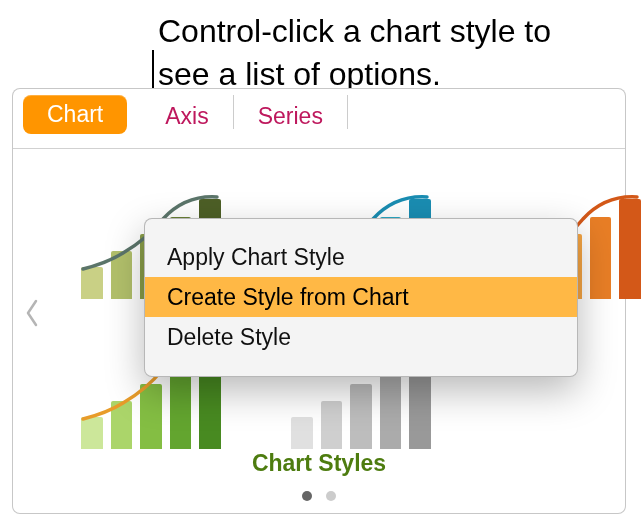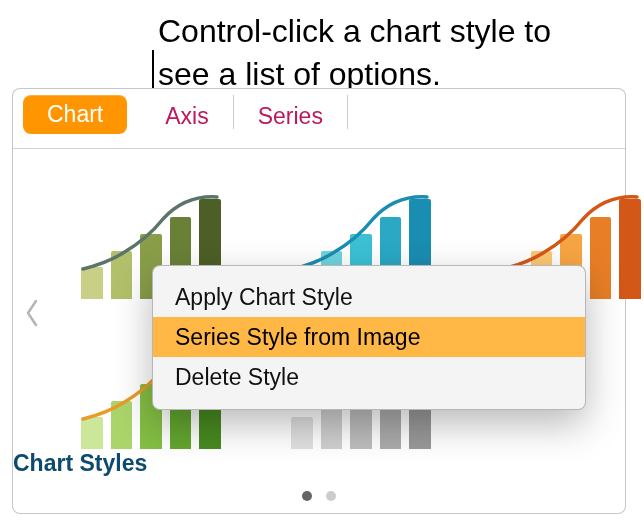--- a/index.html
+++ b/index.html
@@ -178,48 +178,48 @@
     stroke-width: 3.5;
     stroke-linecap: round;
     stroke-linejoin: round;
   }
 
   
   .styles-label {
     position: absolute;
     left: 0; right: 0;
     bottom: 36px;
+    text-align: center;
     font-size: 23px;
     font-weight: 600;
-    color: #0c4a6e;
+    color: #4d7c0f;
   }
   .page-dots {
     position: absolute;
     left: 0; right: 0;
     bottom: 12px;
     display: flex;
     justify-content: center;
     gap: 14px;
   }
   .dot { width: 10px; height: 10px; border-radius: 50%; background: #ccc; }
   .dot.active { background: #666; }
 
   
   .context-menu {
     position: absolute;
-    left: 152px;
+    left: 144px;
     top: 218px;
     width: 434px;
     background: #f4f4f4;
     border: 1px solid rgba(0,0,0,0.25);
     border-radius: 8px;
     box-shadow: 0 14px 38px rgba(0,0,0,0.28);
-    padding: 11px 0;
+    padding: 18px 0;
     z-index: 20;
-    margin-top: 47px;
   }
   .menu-item {
     font-size: 23px;
     color: #111;
     padding: 4px 22px;
     line-height: 1.4;
     white-space: nowrap;
   }
   .menu-item.highlight {
     background: #ffb845;
@@ -311,17 +311,17 @@
     <div class="styles-label">Chart Styles</div>
     <div class="page-dots">
       <div class="dot active"></div>
       <div class="dot"></div>
     </div>
 
   </div>
 
   <div class="context-menu">
     <div class="menu-item">Apply Chart Style</div>
-    <div class="menu-item highlight">Series Style from Image</div>
+    <div class="menu-item highlight">Create Style from Chart</div>
     <div class="menu-item">Delete Style</div>
   </div>
 
 </div>
 
 </body></html>

